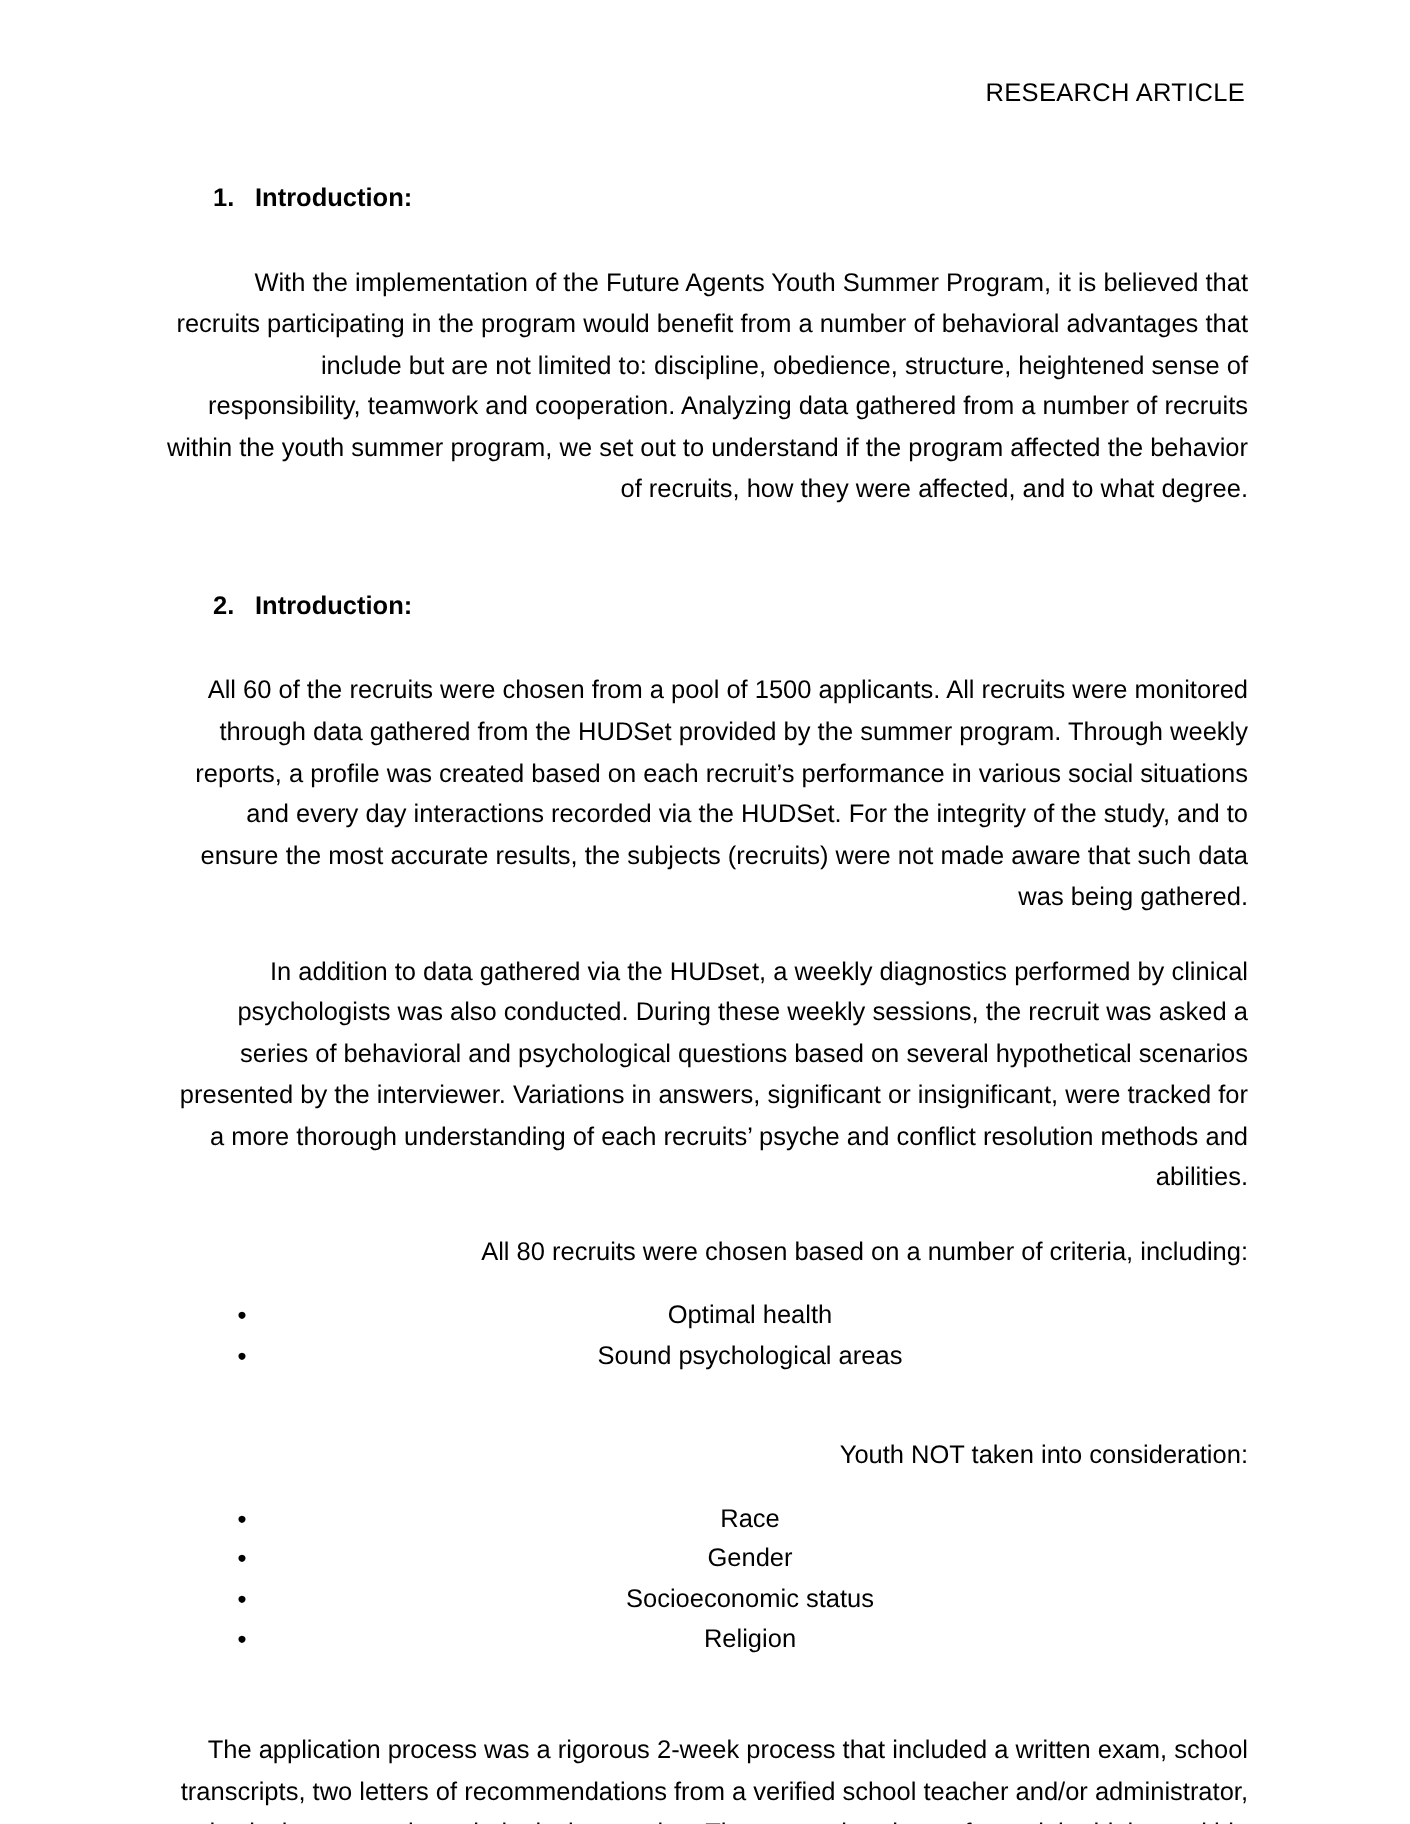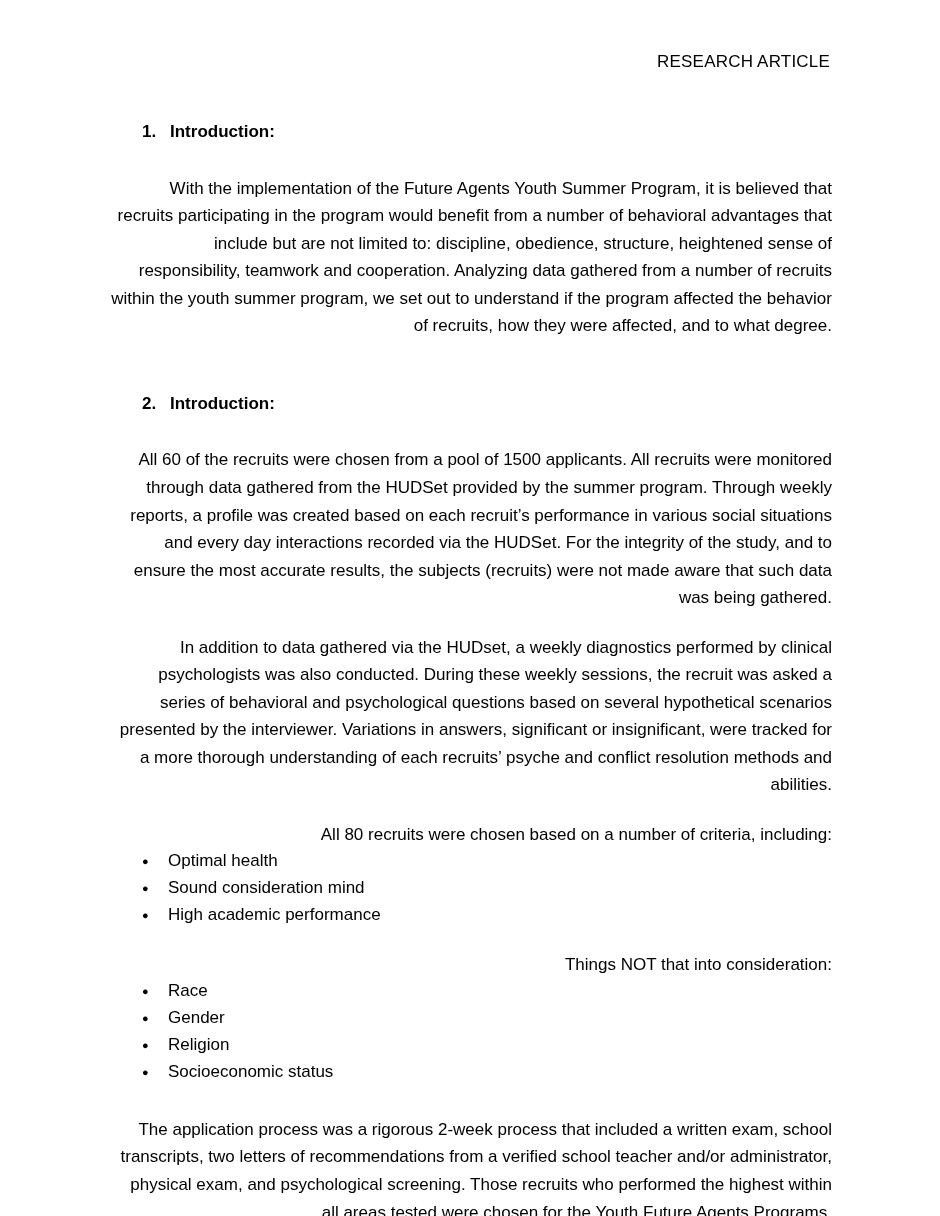--- a/index.html
+++ b/index.html
@@ -57,22 +57,23 @@
   p.body {
     font-size: 17px;
     line-height: 1.62;
     margin: 0;
     text-align: right;
   }
   .gap-lg { height: 30px; }
   .gap-md { height: 22px; }
   ul.bullets {
     list-style: none;
-    margin: 0;
+    margin: 16px;
     padding: 0 0 0 32px;
+    text-align: center;
   }
   ul.bullets li {
     font-size: 17px;
     line-height: 1.58;
     position: relative;
     padding-left: 26px;
   }
   ul.bullets li::before {
     content: "\25CF";
     position: absolute;
@@ -114,33 +115,32 @@
     <div class="gap-md"></div>
 
     <p class="body">In addition to data gathered via the HUDset, a weekly diagnostics performed by clinical psychologists was also conducted. During these weekly sessions, the recruit was asked a series of behavioral and psychological questions based on several hypothetical scenarios presented by the interviewer. Variations in answers, significant or insignificant, were tracked for a more thorough understanding of each recruits’ psyche and conflict resolution methods and abilities.</p>
 
     <div class="gap-md"></div>
 
     <p class="body">All 80 recruits were chosen based on a number of criteria, including:</p>
 
     <ul class="bullets">
       <li>Optimal health</li>
-      <li>Sound consideration mind</li>
-      <li>High academic performance</li>
+      <li>Sound psychological areas</li>
     </ul>
 
     <div class="gap-md"></div>
 
-    <p class="body">Things NOT that into consideration:</p>
+    <p class="body">Youth NOT taken into consideration:</p>
 
     <ul class="bullets">
       <li>Race</li>
       <li>Gender</li>
+      <li>Socioeconomic status</li>
       <li>Religion</li>
-      <li>Socioeconomic status</li>
     </ul>
 
     <div class="gap-lg"></div>
 
     <p class="body">The application process was a rigorous 2-week process that included a written exam, school transcripts, two letters of recommendations from a verified school teacher and/or administrator, physical exam, and psychological screening. Those recruits who performed the highest within all areas tested were chosen for the Youth Future Agents Programs.</p>
 
   </div>
 </div>
 
 </body></html>

